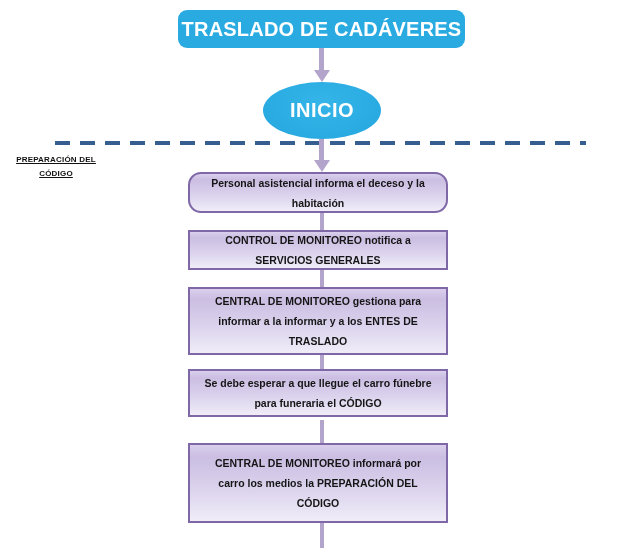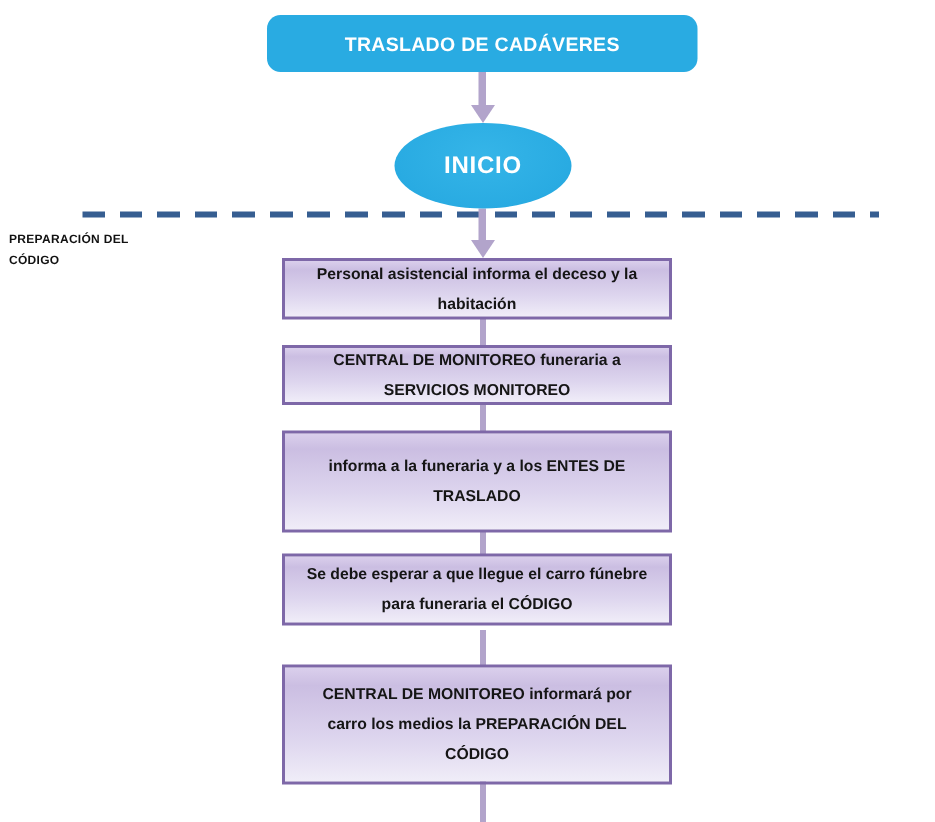--- a/index.html
+++ b/index.html
@@ -6,42 +6,42 @@
   body{
     width:623px;height:548px;position:relative;overflow:hidden;
     background:#ffffff;
     font-family:"Liberation Sans", sans-serif;
   }
   
   .title-box{
     position:absolute;left:178px;top:10px;width:287px;height:38px;
     background:#29ABE2;border-radius:9px;
     display:flex;align-items:center;justify-content:center;
-    color:#ffffff;font-weight:bold;font-size:13px;letter-spacing:.2px;
+    color:#ffffff;font-weight:bold;font-size:20px;letter-spacing:.2px;
     white-space:nowrap;
   }
   
   .start-ellipse{
     position:absolute;left:263px;top:82px;width:118px;height:57px;
     background:radial-gradient(ellipse at 50% 38%, #35B5E8 0%, #29ABE2 70%, #1FA3DC 100%);
     border-radius:50%;
     display:flex;align-items:center;justify-content:center;
-    color:#ffffff;font-weight:bold;font-size:16px;letter-spacing:.5px;
+    color:#ffffff;font-weight:bold;font-size:20px;letter-spacing:.5px;
     z-index:3;
   }
   
   .phase-line{
     position:absolute;left:55px;top:141px;width:531px;height:4px;
     background:repeating-linear-gradient(90deg,#365E91 0 15px,transparent 15px 25px);
     z-index:1;
   }
   .phase-label{
     position:absolute;left:6px;top:153px;width:100px;
-    color:#111111;font-weight:bold;font-size:8px;
-    line-height:14px;letter-spacing:.2px;
+    text-align:center;color:#111111;font-weight:bold;font-size:8px;
+    line-height:14px;letter-spacing:.2px;text-decoration:underline;
   }
   
   .v-shaft{position:absolute;background:#B2A4CB;width:5px;z-index:2;}
   .arrow-head{
     position:absolute;width:0;height:0;z-index:2;
     border-left:8px solid transparent;border-right:8px solid transparent;
     border-top:12px solid #B2A4CB;
   }
   .connector{position:absolute;background:#B2A4CB;width:4px;left:320px;z-index:2;}
   
@@ -67,36 +67,37 @@
 
 <div class="phase-line"></div>
 <div class="phase-label">
   <div>PREPARACIÓN DEL</div>
   <div>CÓDIGO</div>
 </div>
 
 <div class="v-shaft" style="left:319px;top:139px;height:22px;"></div>
 <div class="arrow-head" style="left:313.5px;top:160px;"></div>
 
-<div class="step-box" style="top:172px;height:41px;">
+<div class="step-box" style="top:172px;height:41px;border-radius:13px;">
   <div class="line">Personal asistencial informa el deceso y la</div>
   <div class="line">habitación</div>
 </div>
 
 <div class="connector" style="top:212px;height:19px;"></div>
 
 <div class="step-box" style="top:230px;height:40px;">
-  <div class="line">CENTRAL DE MONITOREO funeraria a</div>
-  <div class="line">SERVICIOS MONITOREO</div>
+  <div class="line">CONTROL DE MONITOREO notifica a</div>
+  <div class="line">SERVICIOS GENERALES</div>
 </div>
 
 <div class="connector" style="top:269px;height:19px;"></div>
 
 <div class="step-box" style="top:287px;height:68px;">
-  <div class="line">informa a la funeraria y a los ENTES DE</div>
+  <div class="line">CENTRAL DE MONITOREO gestiona para</div>
+  <div class="line">informar a la informar y a los ENTES DE</div>
   <div class="line">TRASLADO</div>
 </div>
 
 <div class="connector" style="top:354px;height:16px;"></div>
 
 <div class="step-box" style="top:369px;height:48px;">
   <div class="line">Se debe esperar a que llegue el carro fúnebre</div>
   <div class="line">para funeraria el CÓDIGO</div>
 </div>
 

